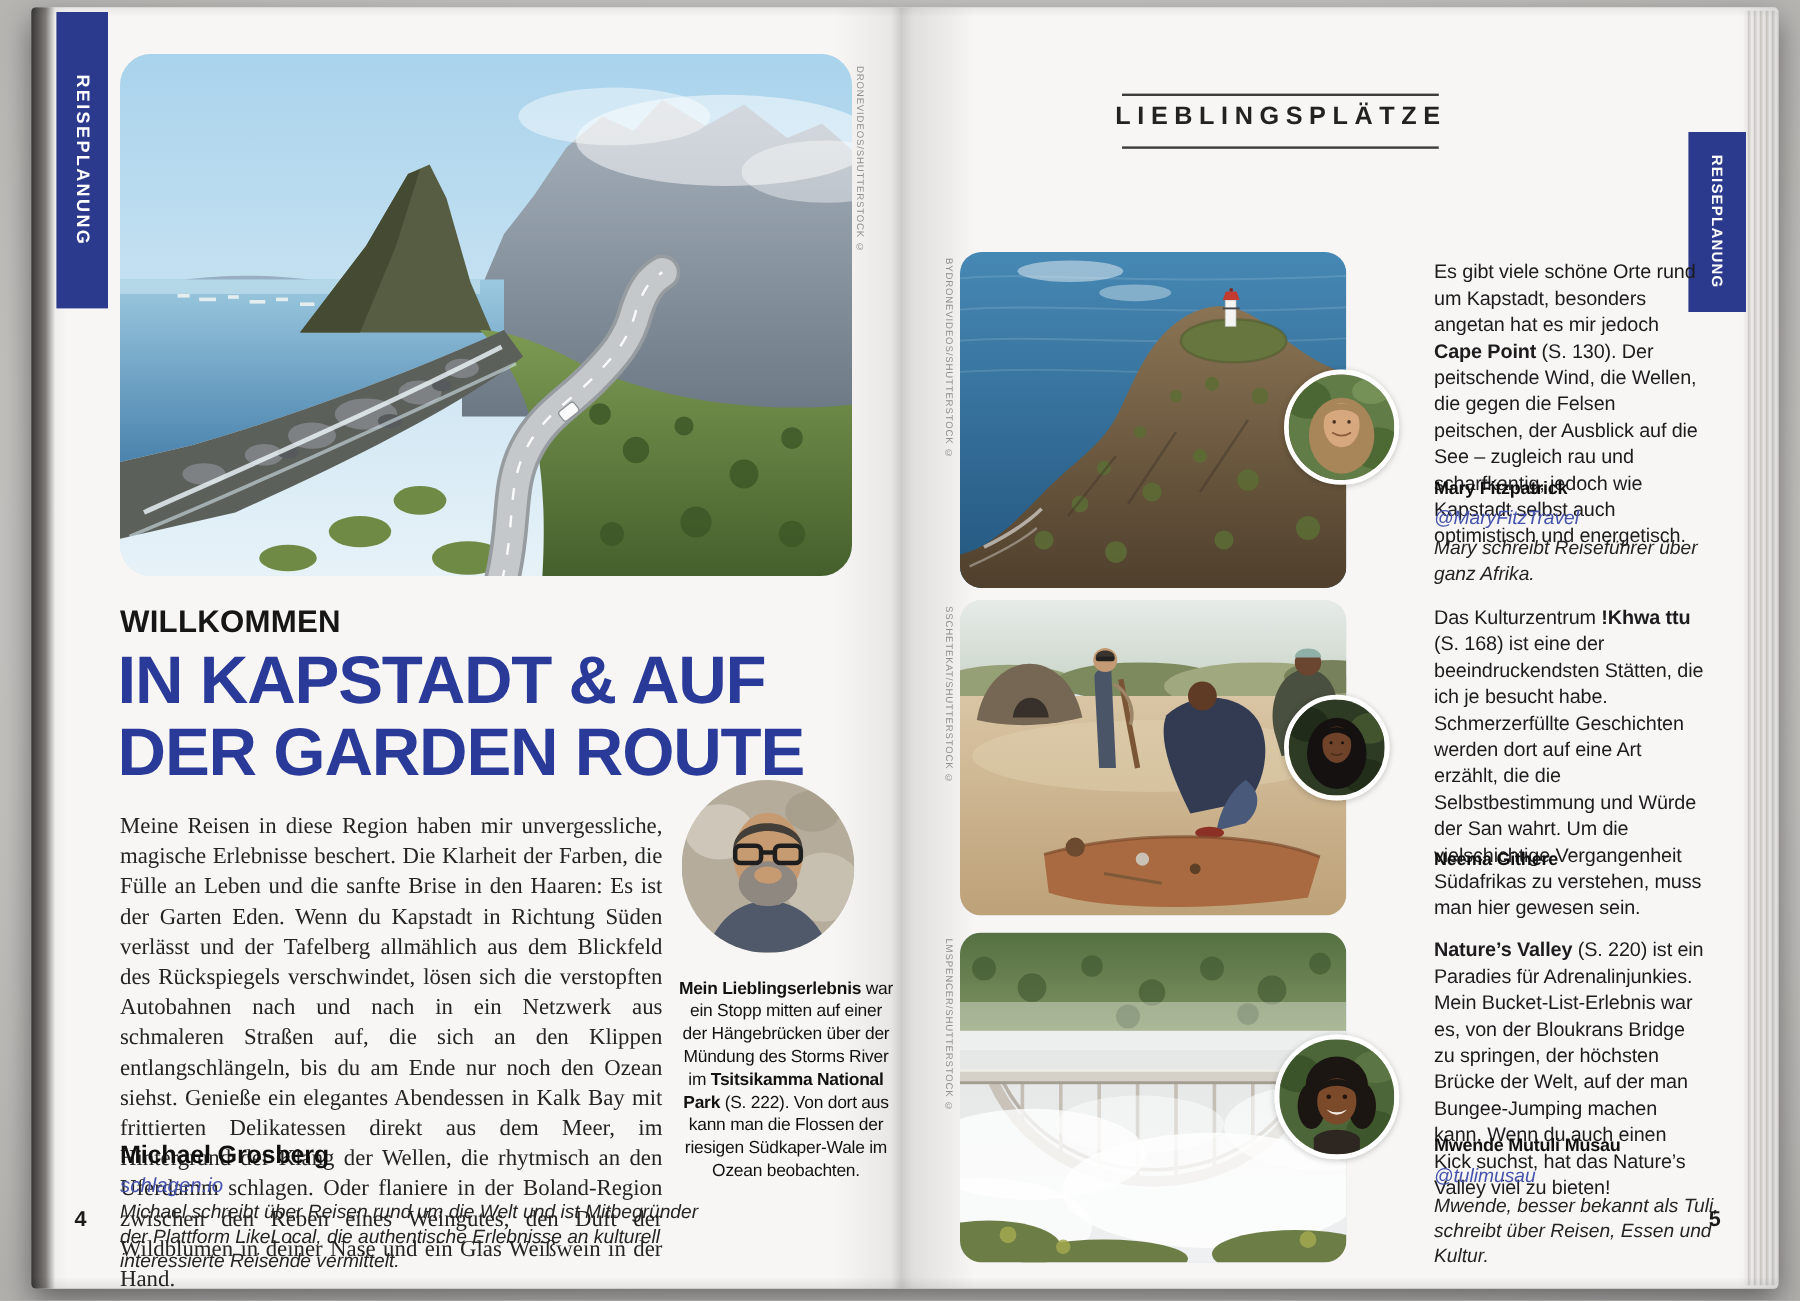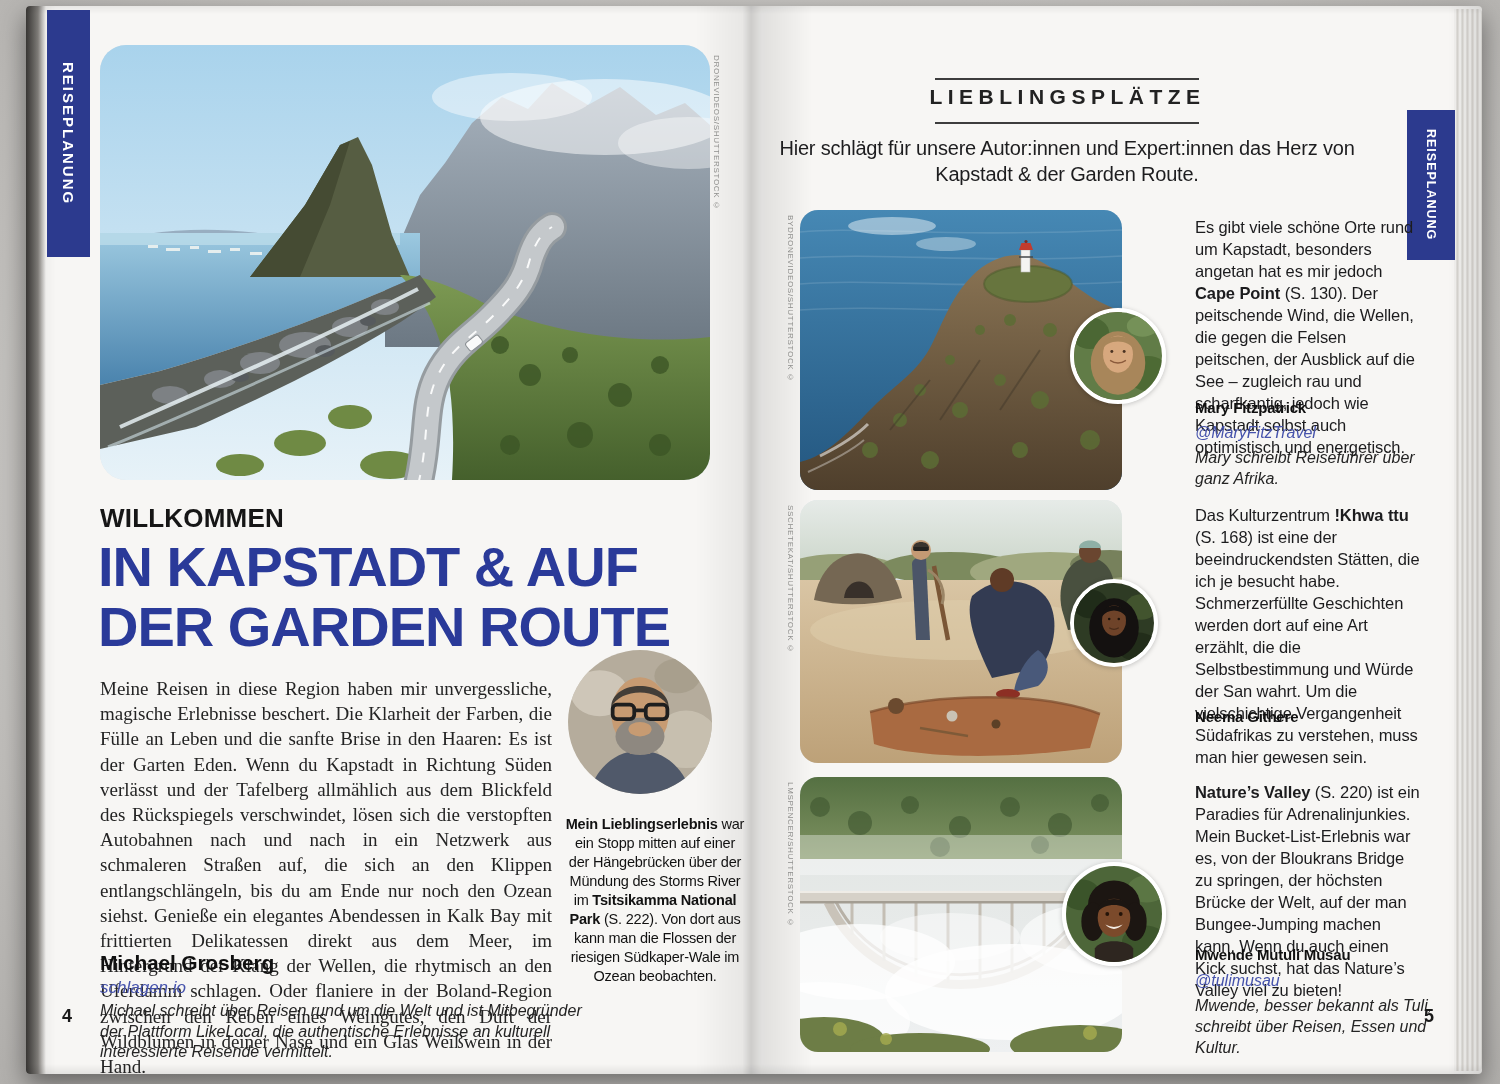--- a/index.html
+++ b/index.html
@@ -216,21 +216,20 @@
 
   <p class="abs favorite" style="margin:16px;">
     <b>Mein Lieblings­erlebnis</b><span> war ein Stopp mitten auf einer der Hängebrücken über der Mündung des Storms River im </span><b>Tsitsi­kamma National Park</b><span> (S. 222). Von dort aus kann man die Flossen der riesigen Südkaper-Wale im Ozean beob­achten.</span>
   </p>
 
   <div class="abs pagenum pn-left">4</div>
 
   <div class="abs rule rule-top"></div>
   <div class="abs hdr-title">LIEBLINGSPLÄTZE</div>
   <div class="abs rule rule-bottom"></div>
-  <div class="abs hdr-sub">Hier schlägt für unsere Autor:innen und Expert:innen das Herz von Kapstadt &amp; der Garden Route.</div>
 
   <div class="photo rphoto rphoto-1">
     <svg viewBox="0 0 322 280" preserveAspectRatio="none" aria-hidden="true">
       <defs>
         <linearGradient id="cp-sea" x1="0" y1="0" x2="0" y2="1">
           <stop offset="0" stop-color="#4688b4"></stop>
             <stop offset="1" stop-color="#23567f"></stop>
         </linearGradient>
         <linearGradient id="cp-cliff" x1="0" y1="0" x2="0" y2="1">
           <stop offset="0" stop-color="#8a7454"></stop>

